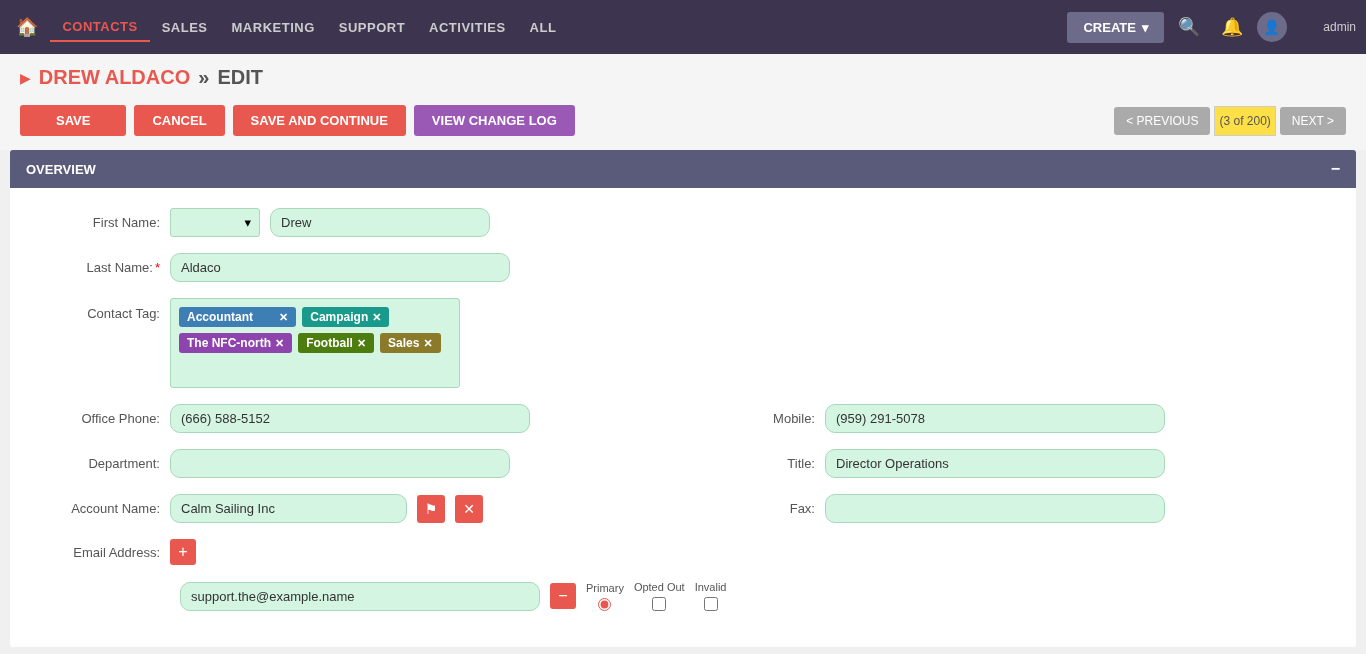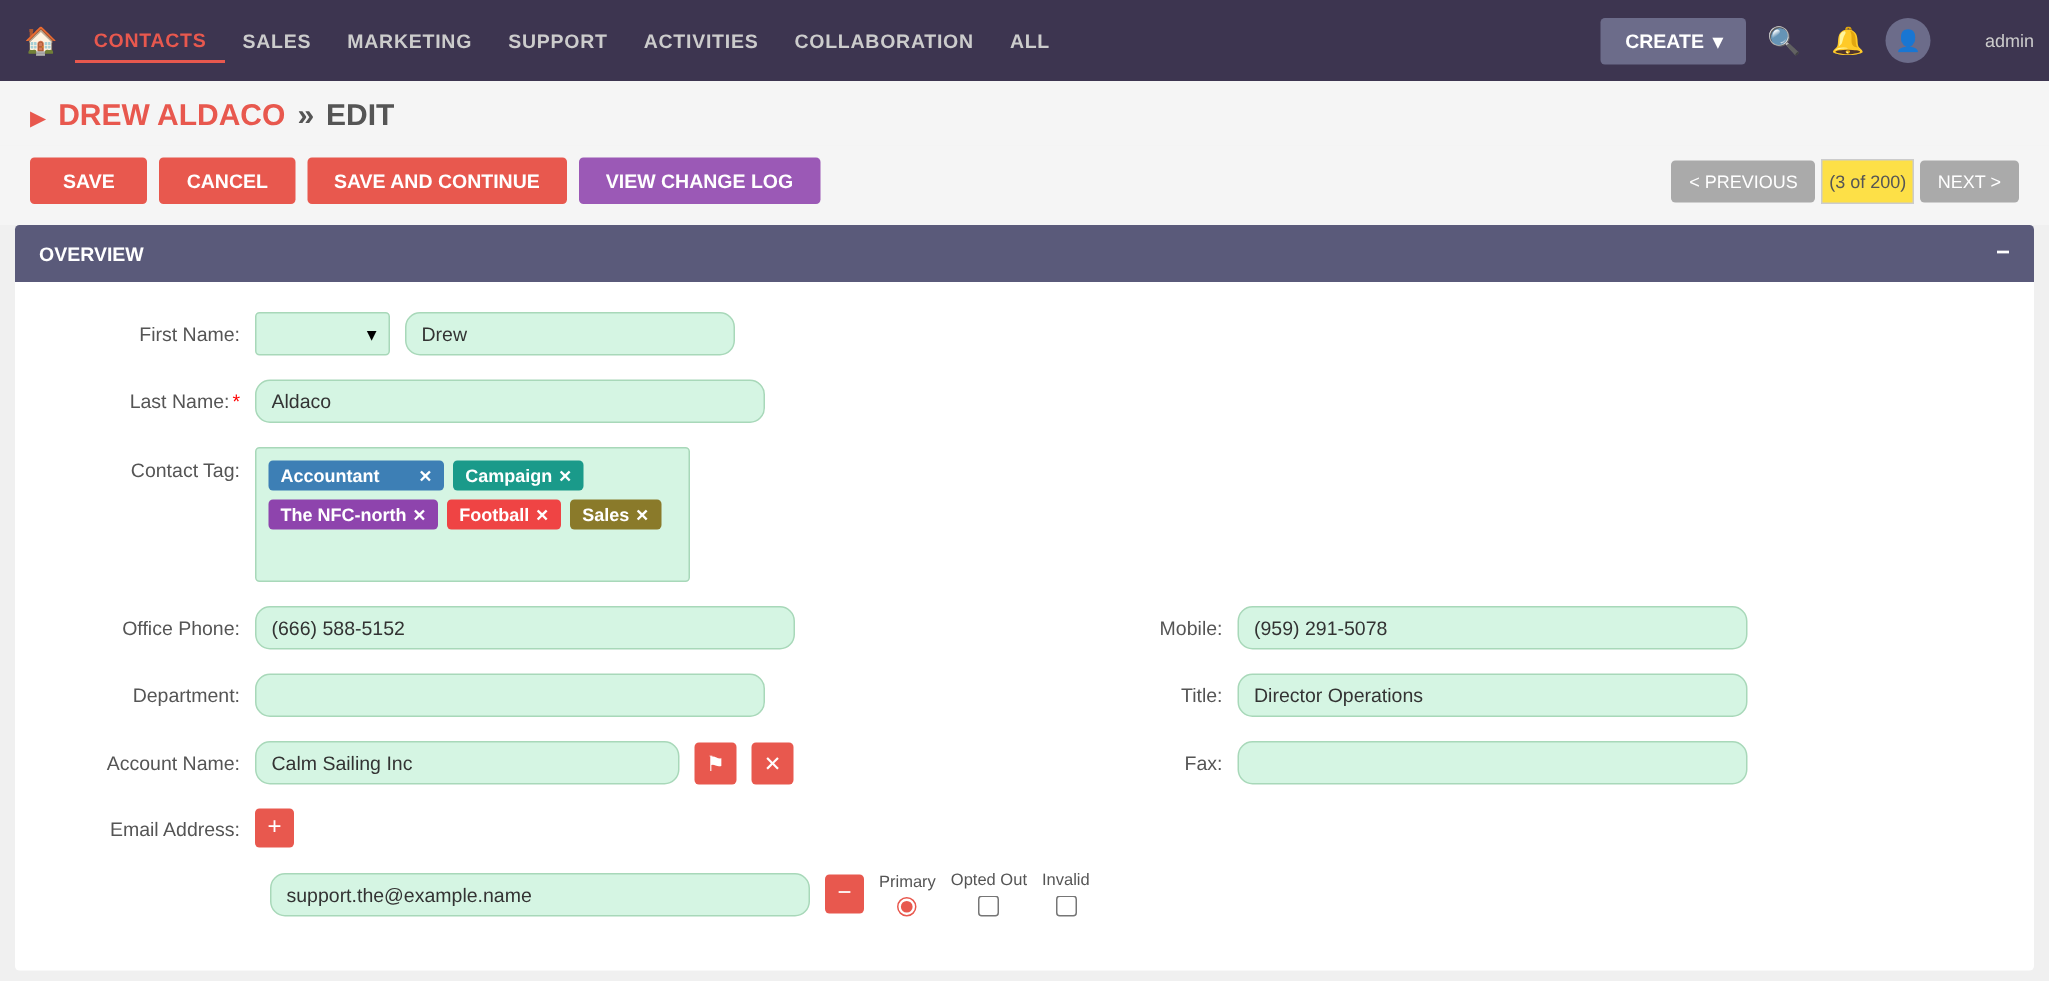--- a/index.html
+++ b/index.html
@@ -107,21 +107,21 @@
       background: #f5f5f5;
       padding: 8px 20px 14px 20px;
       display: flex;
       align-items: center;
       gap: 8px;
     }
     .btn-save {
       background: #e8584e;
       color: white;
       border: none;
-      padding: 8px 22px;
+      padding: 8px 36px;
       font-size: 13px;
       font-weight: bold;
       cursor: pointer;
       border-radius: 3px;
       text-transform: uppercase;
     }
     .btn-cancel {
       background: #e8584e;
       color: white;
       border: none;
@@ -236,21 +236,21 @@
       color: #333;
     }
     .input-first-name-val {
       width: 220px;
     }
     .input-last-name { width: 340px; }
     .input-phone { width: 360px; }
     .input-mobile { width: 340px; }
     .input-title { width: 340px; }
     .input-department { width: 340px; }
-    .input-account { width: 283px; }
+    .input-account { width: 237px; }
     .input-fax { width: 340px; }
     .input-email { width: 360px; }
 
     .title-dropdown {
       background: #d5f5e3;
       border: 1px solid #a8d8b9;
       padding: 6px 8px;
       font-size: 13px;
       border-radius: 3px;
       width: 90px;
@@ -279,21 +279,21 @@
       padding: 3px 8px;
       border-radius: 3px;
       color: white;
       font-size: 12px;
       font-weight: bold;
       gap: 4px;
     }
     .tag-blue { background: #3d7fb5; gap: 26px; }
     .tag-teal { background: #1a9a8a; }
     .tag-purple { background: #8e44ad; }
-    .tag-orange { background: #ef4444; }
+    .tag-orange { background: #4d7c0f; }
     .tag-olive { background: #8a7a2a; }
     .tag-x { cursor: pointer; font-size: 11px; }
 
     
     .account-btn {
       background: #e8584e;
       color: white;
       border: none;
       width: 28px; height: 28px;
       border-radius: 3px;
@@ -344,21 +344,20 @@
 <body>
 
 <nav class="topnav">
   <span class="topnav-home">🏠</span>
   <div class="topnav-links">
     <span class="topnav-link active">CONTACTS</span>
     <span class="topnav-link">SALES</span>
     <span class="topnav-link">MARKETING</span>
     <span class="topnav-link">SUPPORT</span>
     <span class="topnav-link">ACTIVITIES</span>
-    <span class="topnav-link">COLLABORATION</span>
     <span class="topnav-link">ALL</span>
   </div>
   <div class="topnav-right">
     <button class="create-btn">
       <span>CREATE</span>
       <span>▾</span>
     </button>
     <span class="topnav-icon">🔍</span>
     <span class="topnav-icon">🔔</span>
     <div class="avatar-circle">

